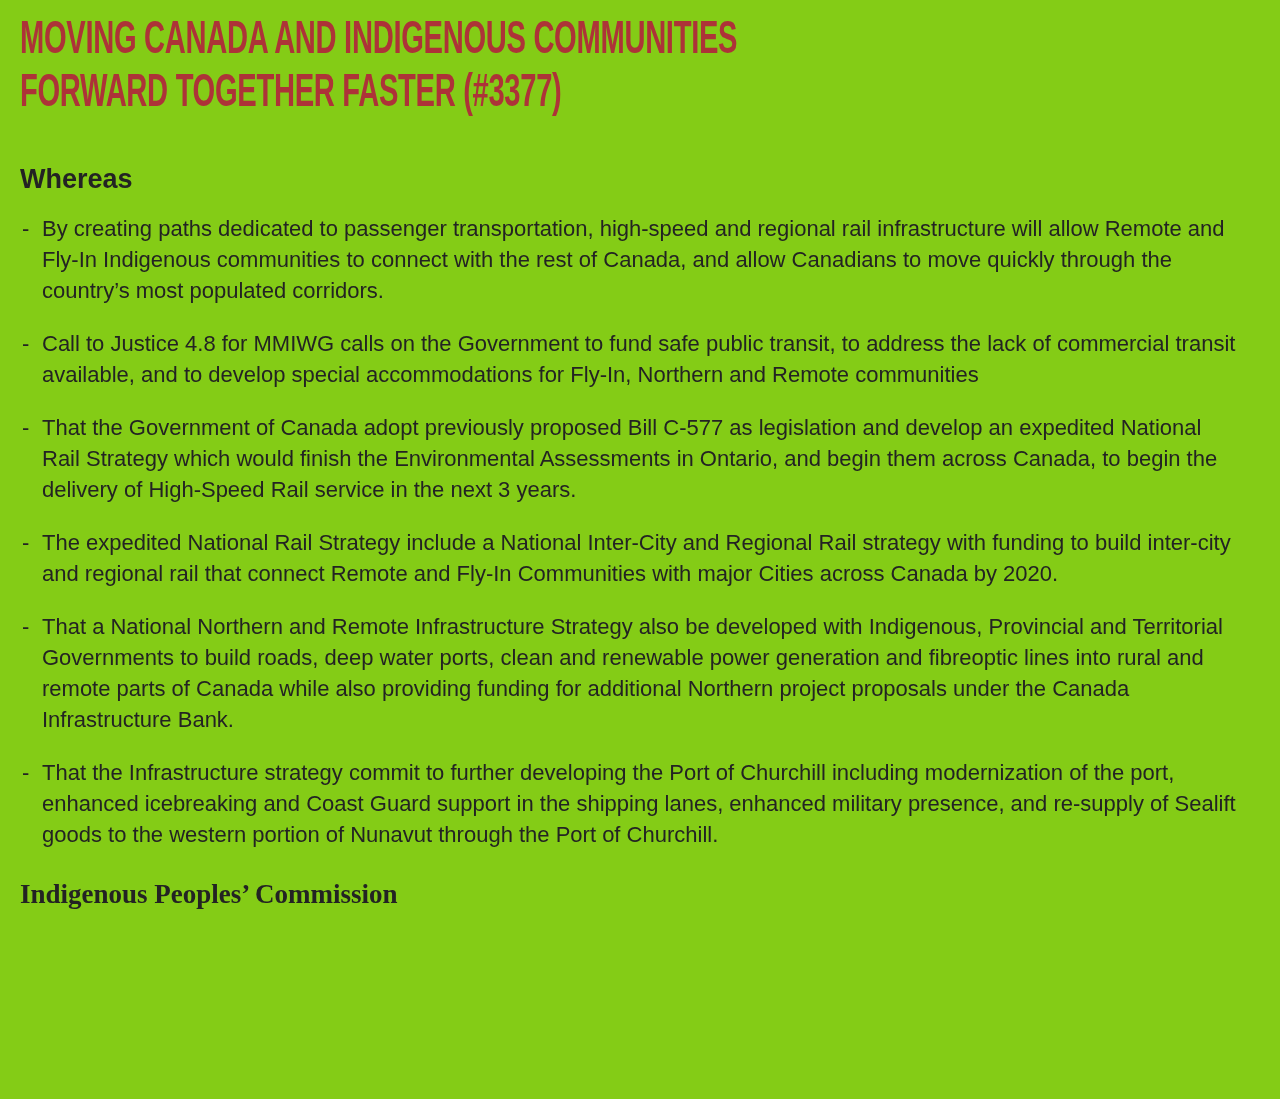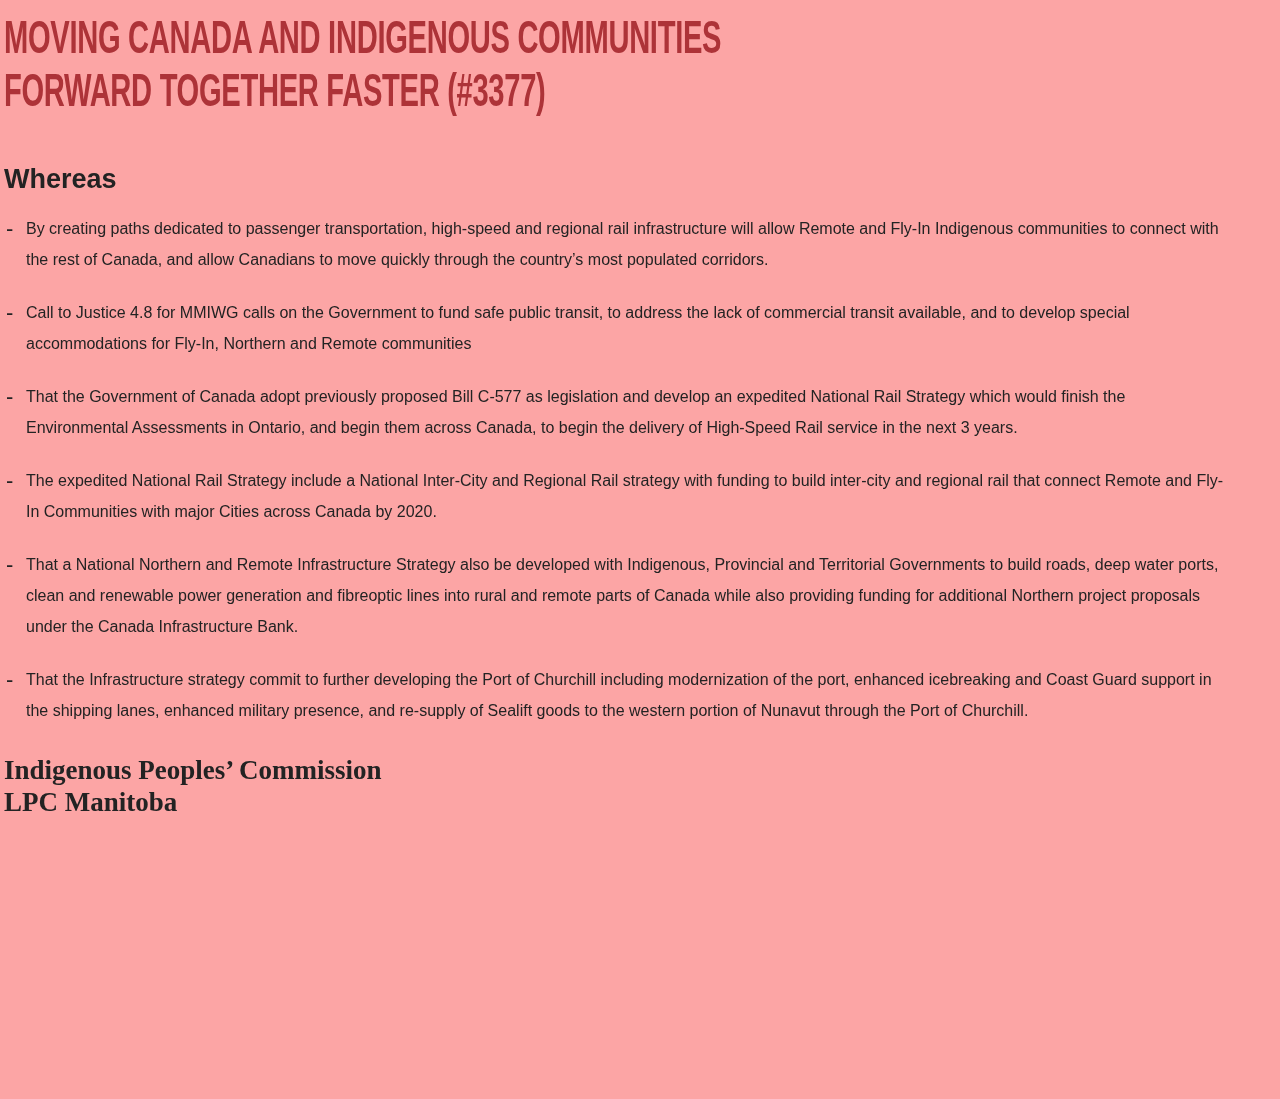--- a/index.html
+++ b/index.html
@@ -5,22 +5,22 @@
   html, body {
     margin: 0;
     padding: 0;
     background: #ffffff;
     font-family: "Liberation Sans", "DejaVu Sans", sans-serif;
   }
   .page {
     width: 1280px;
     height: 1099px;
     box-sizing: border-box;
-    padding: 10px 40px 0 4px;
-    background: #fca5a5;
+    padding: 10px 40px 0 20px;
+    background: #84cc16;
     overflow: hidden;
   }
   .title {
     margin: 0 0 45px 0;
     font-weight: 700;
     font-size: 47px;
     line-height: 53px;
     letter-spacing: -0.5px;
   }
   .title-line {
@@ -44,21 +44,21 @@
   }
   .bullet .dash {
     flex: 0 0 20px;
     font-size: 22px;
     line-height: 31px;
     padding-left: 2px;
   }
   .bullet .bullet-text {
     margin: 0;
     flex: 1 1 auto;
-    font-size: 16px;
+    font-size: 22px;
     line-height: 31px;
     max-width: 1200px;
   }
   .footer {
     margin-top: 28px;
     font-weight: 700;
     font-size: 27px;
     line-height: 32px;
     color: #232323;
   }
@@ -101,16 +101,15 @@
     <p class="bullet-text">That a National Northern and Remote Infrastructure Strategy also be developed with Indigenous, Provincial and Territorial Governments to build roads, deep water ports, clean and renewable power generation and fibreoptic lines into rural and remote parts of Canada while also providing funding for additional Northern project proposals under the Canada Infrastructure Bank.</p>
   </div>
 
   <div class="bullet" style="color: rgb(35, 35, 35);">
     <span class="dash">-</span>
     <p class="bullet-text">That the Infrastructure strategy commit to further developing the Port of Churchill including modernization of the port, enhanced icebreaking and Coast Guard support in the shipping lanes, enhanced military presence, and re-supply of Sealift goods to the western portion of Nunavut through the Port of Churchill.</p>
   </div>
 
   <div class="footer" style="color: rgb(35, 35, 35); font-family: Liberation Serif, serif;">
     <div>Indigenous Peoples’ Commission</div>
-    <div>LPC Manitoba</div>
   </div>
 
 </div>
 
 </body></html>

